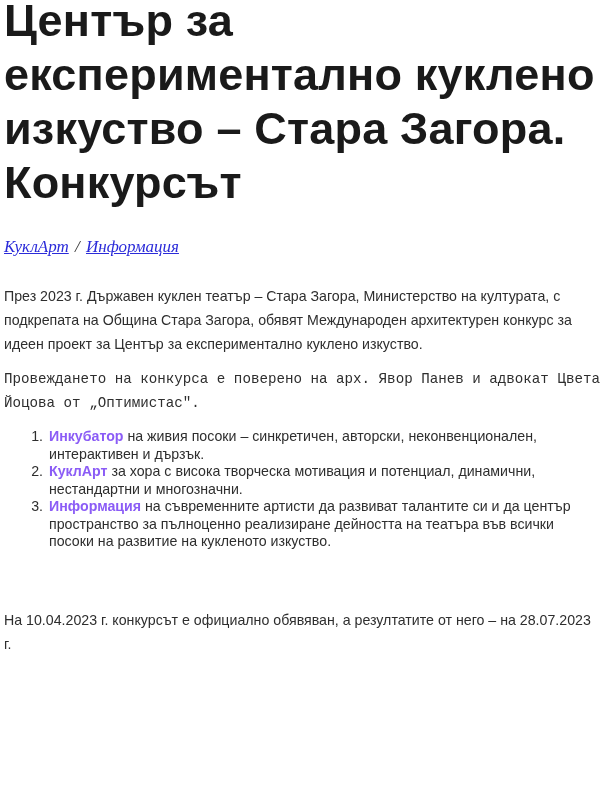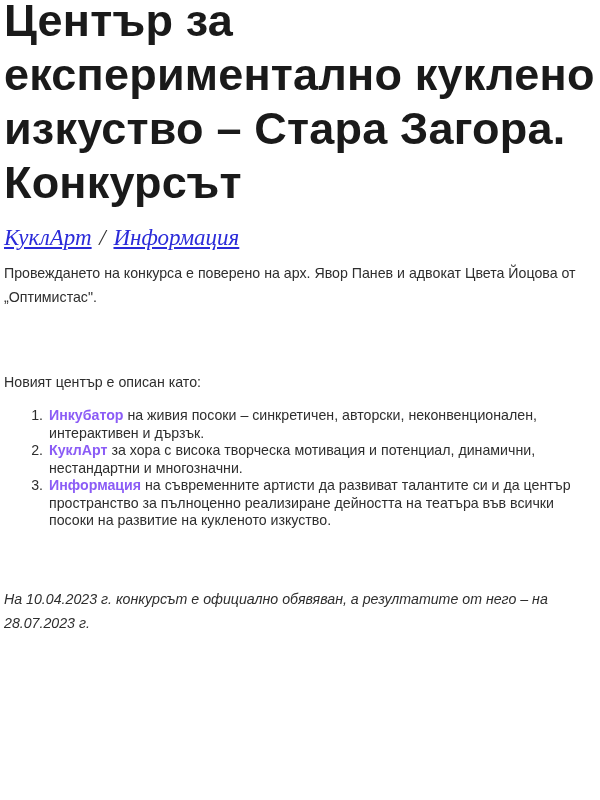--- a/index.html
+++ b/index.html
@@ -19,74 +19,74 @@
       font-weight: bold;
       font-size: 45px;
       line-height: 54px;
       color: #1a1a1a;
       margin: -6px 0 0 0;
       letter-spacing: 0.2px;
     }
     .breadcrumb {
       font-family: "Liberation Serif", serif;
       font-style: italic;
-      font-size: 23px;
+      font-size: 17px;
       color: #222;
-      margin: 16px 0 0 0;
+      margin: 25px 0 0 0;
       line-height: 24px;
     }
     .breadcrumb a {
       color: #2b2bd9;
       text-decoration: underline;
     }
     .breadcrumb .sep {
       color: #333;
       margin: 0 2px;
     }
     .content {
       font-family: "Liberation Sans", sans-serif;
       font-size: 14.2px;
       line-height: 24px;
       color: #2e2e2e;
     }
     .content p {
       margin: 0;
     }
     .p1 { margin-top: 25px !important; }
-    .p2 { margin-top: 11px !important; }
+    .p2 { margin-top: 11px !important; font-family: Liberation Mono, monospace; }
     .p3 { margin-top: 61px !important; }
     ol.features {
       margin: 13px 0 0 0;
       padding-left: 43px;
       line-height: 17.5px;
     }
     ol.features li {
       padding-left: 2px;
       margin: 0;
     }
     ol.features li b {
       color: #8b5cf6;
     }
-    .p4 { margin-top: 57px !important; font-style: italic; }
+    .p4 { margin-top: 57px !important; }
   </style>
 </head>
 <body>
 
 <div class="page">
   <h1 class="title">Център за експериментално куклено изкуство – Стара Загора. Конкурсът</h1>
 
   <div class="breadcrumb">
     <a href="#">КуклАрт</a>
     <span class="sep">/</span>
     <a href="#">Информация</a>
   </div>
 
   <div class="content">
+    <p class="p1">През 2023 г. Държавен куклен театър – Стара Загора, Министерство на културата, с подкрепата на Община Стара Загора, обявят Международен архитектурен конкурс за идеен проект за Център за експериментално куклено изкуство.</p>
     <p class="p2">Провеждането на конкурса е поверено на арх. Явор Панев и адвокат Цвета Йоцова от „Оптимистас".</p>
-    <p class="p3">Новият център е описан като:</p>
 
     <ol class="features">
       <li><b>Инкубатор</b><span> на живия посоки – синкретичен, авторски, неконвенционален, интерактивен и дързък.</span></li>
       <li><b>КуклАрт</b><span> за хора с висока творческа мотивация и потенциал, динамични, нестандартни и многозначни.</span></li>
       <li><b>Информация</b><span> на съвременните артисти да развиват талантите си и да център пространство за пълноценно реализиране дейността на театъра във всички посоки на развитие на кукленото изкуство.</span></li>
     </ol>
 
     <p class="p4">На 10.04.2023 г. конкурсът е официално обявяван, а резултатите от него – на 28.07.2023 г.</p>
   </div>
 </div>

